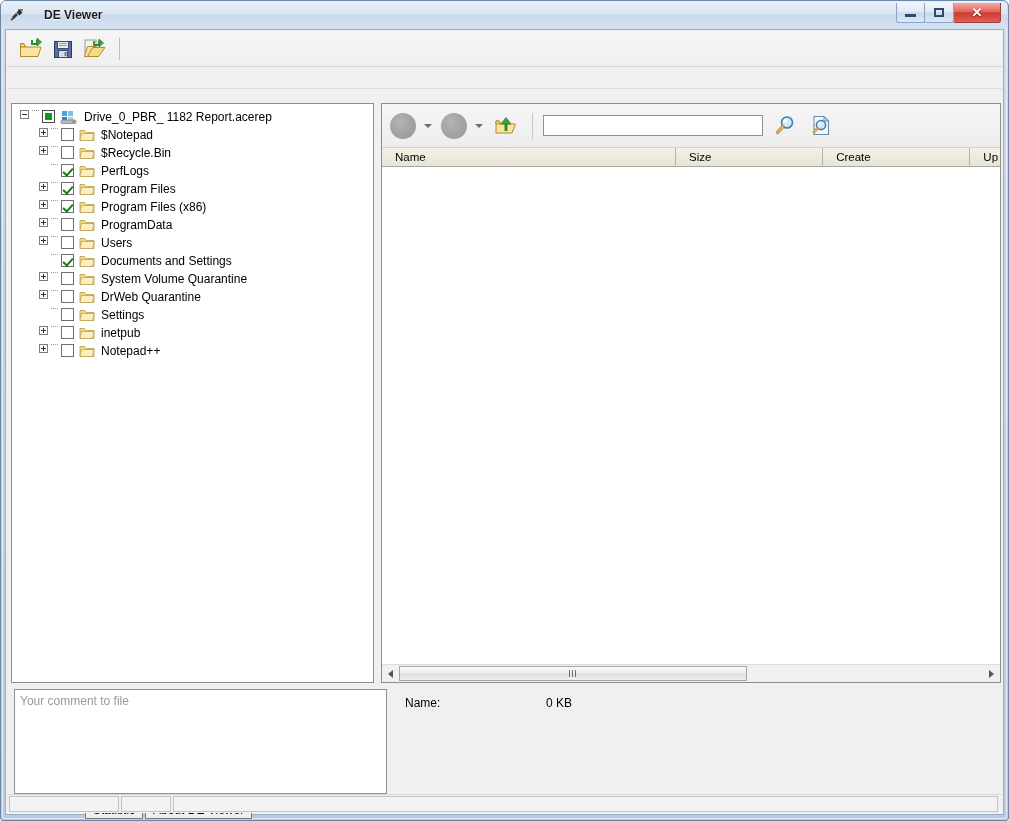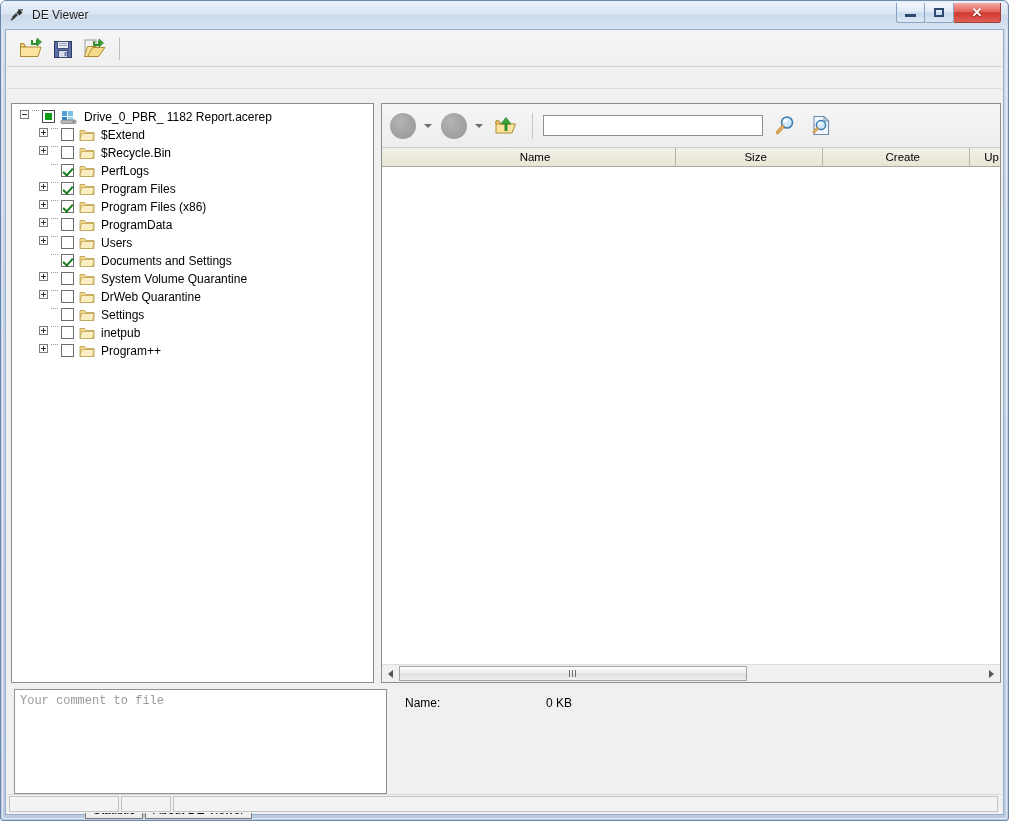--- a/index.html
+++ b/index.html
@@ -52,21 +52,22 @@
     border-radius: 5px 5px 0 0;
     background: linear-gradient(to bottom,
         #e9f0f8 0%, #dbe6f3 45%, #cbdaec 50%, #d5e2f1 100%);
     box-sizing: border-box;
   }
   .titlebar-left {
     position: absolute;
     left: 8px; top: 6px;
     display: flex;
     align-items: center;
-    gap: 7px;
+    gap: 19px;
+    font-weight: bold;
   }
   .app-icon {
     width: 16px; height: 16px;
     position: relative;
     flex: none;
   }
   .title-text {
     font-size: 12px;
     color: #1a1a1a;
     white-space: nowrap;
@@ -358,21 +359,20 @@
   .col {
     font-size: 11.5px;
     color: #000;
     padding-left: 13px;
     box-sizing: border-box;
     height: 19px;
     line-height: 18px;
     border-right: 1px solid #b6b4a8;
     white-space: nowrap;
     overflow: hidden;
-    text-align: center;
   }
   .col:last-child { border-right: none; }
 
   .list-body {
     height: 516px;
     background: #ffffff;
   }
 
   
   .hscroll {
@@ -432,21 +432,21 @@
   
   .comment-box {
     position: absolute;
     left: 8px;
     top: 659px;
     width: 373px;
     height: 105px;
     box-sizing: border-box;
     border: 1px solid #919191;
     background: #ffffff;
-    font-family: Liberation Mono, monospace;
+    font-family: Liberation Sans, sans-serif;
     font-size: 12px;
     padding: 4px 5px;
     resize: none;
     outline: none;
     color: #000;
   }
   .comment-box::placeholder { color: #9a9a9a; }
 
   .size-label {
     position: absolute;
@@ -614,21 +614,21 @@
 
         <div id="tree-items">
             <div class="tree-row child">
               <span class="expander plus"></span>
               <span class="dotline"></span>
               <span class="cbox"></span>
               <span class="folder-ico"><svg width="16" height="14" viewBox="0 0 16 14">
   <path d="M1 2.5 L5.5 2.5 L7 4.5 L15 4.5 L15 12.5 L1 12.5 Z" fill="#f3d98e" stroke="#b79a49" stroke-width=".8"></path>
   <path d="M2.5 5.5 L15 5.5 L13.6 12.5 L1 12.5 Z" fill="#fbeec2" stroke="#b79a49" stroke-width=".7"></path>
 </svg></span>
-              <span class="tree-label">$Extend</span>
+              <span class="tree-label">$Notepad</span>
             </div>
             <div class="tree-row child">
               <span class="expander plus"></span>
               <span class="dotline"></span>
               <span class="cbox"></span>
               <span class="folder-ico"><svg width="16" height="14" viewBox="0 0 16 14">
   <path d="M1 2.5 L5.5 2.5 L7 4.5 L15 4.5 L15 12.5 L1 12.5 Z" fill="#f3d98e" stroke="#b79a49" stroke-width=".8"></path>
   <path d="M2.5 5.5 L15 5.5 L13.6 12.5 L1 12.5 Z" fill="#fbeec2" stroke="#b79a49" stroke-width=".7"></path>
 </svg></span>
               <span class="tree-label">$Recycle.Bin</span>
@@ -734,21 +734,21 @@
               <span class="tree-label">inetpub</span>
             </div>
             <div class="tree-row child">
               <span class="expander plus"></span>
               <span class="dotline"></span>
               <span class="cbox"></span>
               <span class="folder-ico"><svg width="16" height="14" viewBox="0 0 16 14">
   <path d="M1 2.5 L5.5 2.5 L7 4.5 L15 4.5 L15 12.5 L1 12.5 Z" fill="#f3d98e" stroke="#b79a49" stroke-width=".8"></path>
   <path d="M2.5 5.5 L15 5.5 L13.6 12.5 L1 12.5 Z" fill="#fbeec2" stroke="#b79a49" stroke-width=".7"></path>
 </svg></span>
-              <span class="tree-label">Program++</span>
+              <span class="tree-label">Notepad++</span>
             </div>
           </div>
       </div>
     </div>
 
     <div class="right-panel">
 
       <div class="rp-toolbar">
         <span class="nav-circle"></span>
         <span class="nav-arrow"></span>

